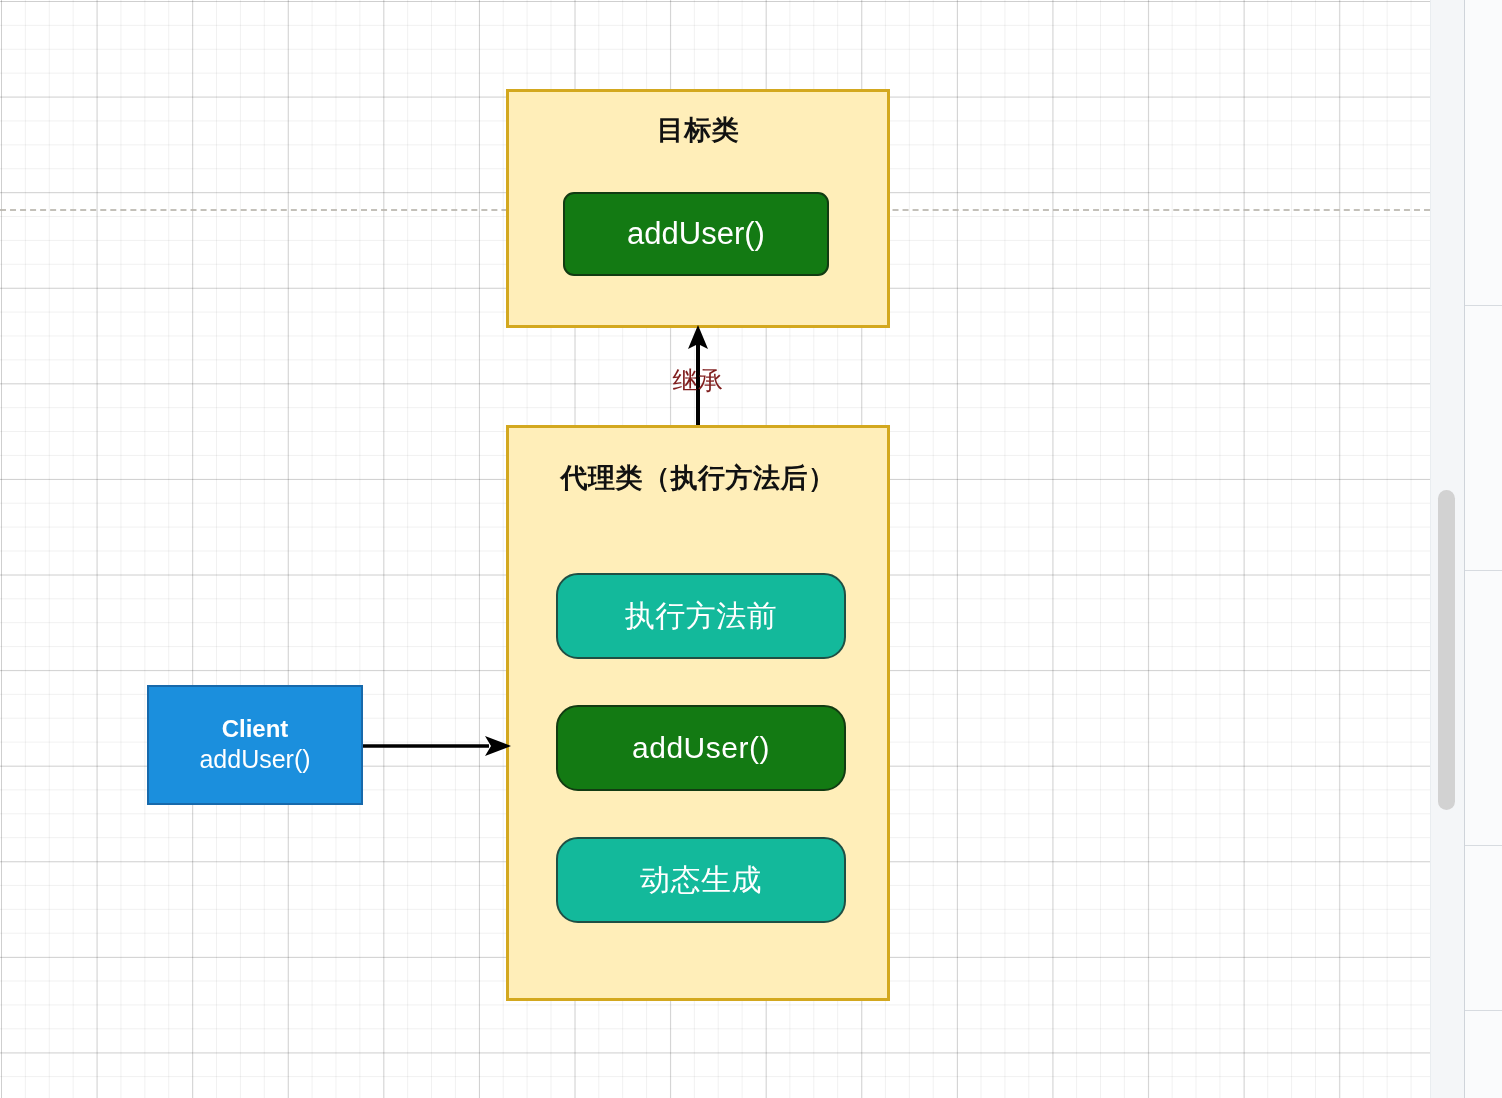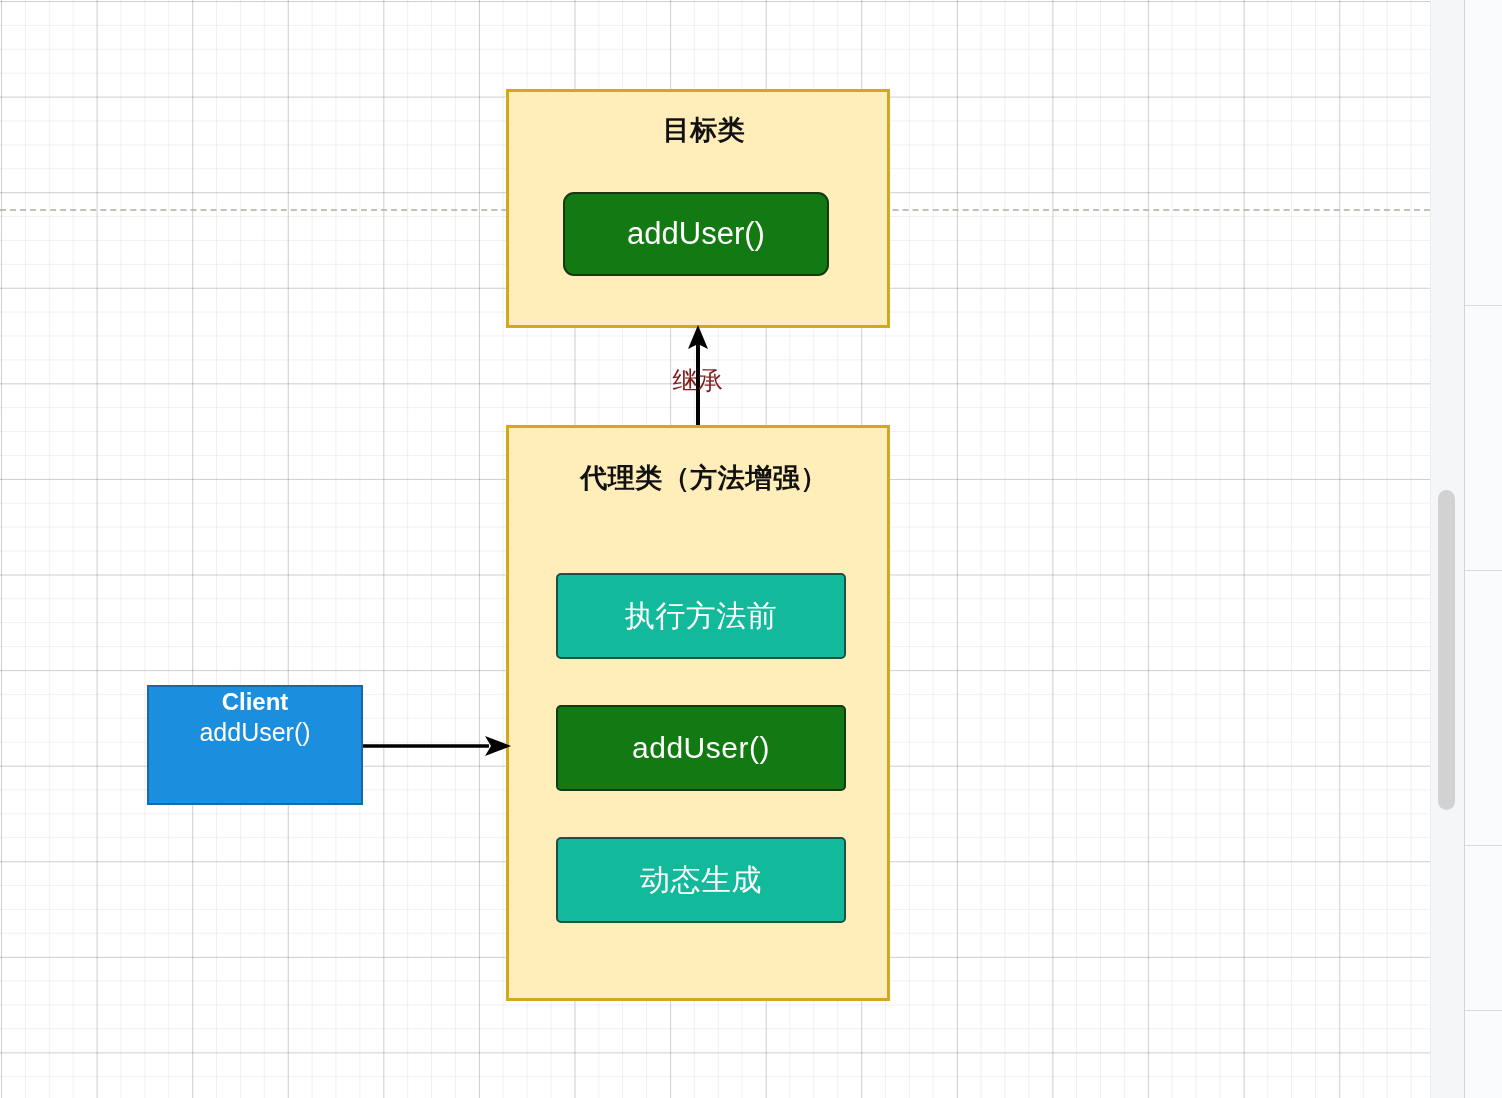--- a/index.html
+++ b/index.html
@@ -90,36 +90,35 @@
   }
   .uml-title {
     position: absolute;
     left: 0;
     width: 100%;
     text-align: center;
     color: #111111;
     font-size: 27px;
     font-weight: bold;
     letter-spacing: 0.5px;
-    padding-left: 6px;
   }
 
   #target-class { left: 506px; top: 89px; width: 384px; height: 239px; }
   #target-class .uml-title { top: 20px; }
 
   #proxy-class { left: 506px; top: 425px; width: 384px; height: 576px; }
   #proxy-class .uml-title { top: 32px; }
 
   
   .chip {
     position: absolute;
     left: 47px;
     width: 290px;
     height: 86px;
-    border-radius: 5px;
+    border-radius: 22px;
     box-sizing: border-box;
     display: flex;
     align-items: center;
     justify-content: center;
     color: #ffffff;
     font-size: 30px;
     letter-spacing: 0.5px;
   }
   .chip-teal {
     background: #13b99b;
@@ -157,21 +156,21 @@
     left: 147px;
     top: 685px;
     width: 216px;
     height: 120px;
     background: #1b8fdd;
     border: 2px solid #1769ab;
     box-sizing: border-box;
     display: flex;
     flex-direction: column;
     align-items: center;
-    justify-content: flex-start;
+    justify-content: center;
     color: #ffffff;
   }
   #client-title { font-size: 24px; font-weight: bold; line-height: 1.25; }
   #client-method { font-size: 25px; line-height: 1.25; }
 
   
   #arrow-client {
     position: absolute;
     left: 363px;
     top: 735px;
@@ -223,21 +222,21 @@
   </div>
   <div id="chip-adduser-target">addUser()</div>
 
   <svg id="arrow-inherit" viewBox="0 0 44 104">
     <line x1="22" y1="104" x2="22" y2="18" stroke="#000000" stroke-width="4"></line>
     <polygon points="22,0 32,24 22,19 12,24" fill="#000000"></polygon>
   </svg>
   <div id="inherit-label">继承</div>
 
   <div class="uml-box" id="proxy-class">
-    <div class="uml-title">代理类（方法增强）</div>
+    <div class="uml-title">代理类（执行方法后）</div>
 
     <div class="chip chip-teal" id="chip-before">执行方法前</div>
 
     <div class="chip chip-green" id="chip-adduser-proxy">addUser()</div>
 
     <div class="chip chip-teal" id="chip-after">动态生成</div>
   </div>
 
   <div id="client-box">
     <div id="client-title">Client</div>

